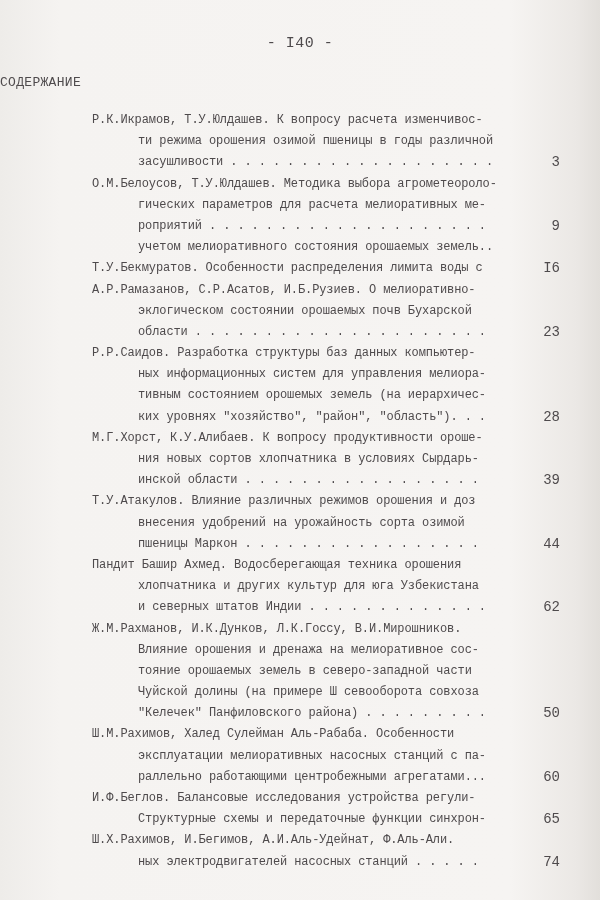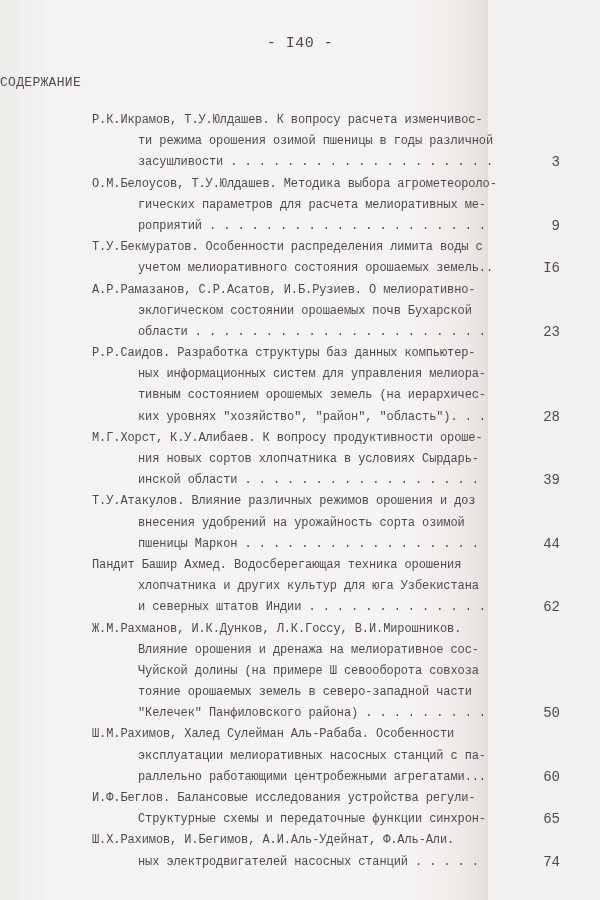--- a/index.html
+++ b/index.html
@@ -4,21 +4,21 @@
 <style>
   html, body { margin: 0; padding: 0; }
   body {
     width: 600px; height: 900px; overflow: hidden;
     background: #f3f1ef;
     position: relative;
     font-family: "Liberation Mono", "DejaVu Sans Mono", monospace;
     color: #4e4a4c;
   }
   .page {
-    position: absolute; left: 0; top: 0; width: 488px; height: 900px;
+    position: absolute; left: 0; top: 0; width: 600px; height: 900px;
     background: linear-gradient(90deg, #eeece9 0%, #f5f3f1 10%, #f6f4f2 85%, #ebe8e5 96%, #e2dfdb 100%);
   }
   .page-number {
     position: absolute; top: 35px; left: 0; width: 600px;
     text-align: center; font-size: 15px; letter-spacing: 0.5px;
   }
   .heading {
     position: absolute; top: 75px; left: 0; width: 578px;
     text-align: left; font-size: 13px; letter-spacing: 0.3px;
   }
@@ -49,22 +49,22 @@
       <div class="line indent">засушливости . . . . . . . . . . . . . . . . . . .</div>
       <span class="pg" style="top:42.4px">3</span>
     </div>
     <div class="entry">
       <div class="line">О.М.Белоусов, Т.У.Юлдашев. Методика выбора агрометеороло-</div>
       <div class="line indent">гических параметров для расчета мелиоративных ме-</div>
       <div class="line indent">роприятий . . . . . . . . . . . . . . . . . . . .</div>
       <span class="pg" style="top:42.4px">9</span>
     </div>
     <div class="entry">
+      <div class="line indent">учетом мелиоративного состояния орошаемых земель..</div>
       <div class="line">Т.У.Бекмуратов. Особенности распределения лимита воды с</div>
-      <div class="line indent">учетом мелиоративного состояния орошаемых земель..</div>
       <span class="pg" style="top:21.2px">I6</span>
     </div>
     <div class="entry">
       <div class="line">А.Р.Рамазанов, С.Р.Асатов, И.Б.Рузиев. О мелиоративно-</div>
       <div class="line indent">эклогическом состоянии орошаемых почв Бухарской</div>
       <div class="line indent">области . . . . . . . . . . . . . . . . . . . . .</div>
       <span class="pg" style="top:42.4px">23</span>
     </div>
     <div class="entry">
       <div class="line">Р.Р.Саидов. Разработка структуры баз данных компьютер-</div>
@@ -87,22 +87,22 @@
     </div>
     <div class="entry">
       <div class="line">Пандит Башир Ахмед. Водосберегающая техника орошения</div>
       <div class="line indent">хлопчатника и других культур для юга Узбекистана</div>
       <div class="line indent">и северных штатов Индии . . . . . . . . . . . . .</div>
       <span class="pg" style="top:42.4px">62</span>
     </div>
     <div class="entry">
       <div class="line">Ж.М.Рахманов, И.К.Дунков, Л.К.Госсу, В.И.Мирошников.</div>
       <div class="line indent">Влияние орошения и дренажа на мелиоративное сос-</div>
+      <div class="line indent">тояние орошаемых земель в северо-западной части</div>
       <div class="line indent">Чуйской долины (на примере Ш севооборота совхоза</div>
-      <div class="line indent">тояние орошаемых земель в северо-западной части</div>
       <div class="line indent">"Келечек" Панфиловского района) . . . . . . . . .</div>
       <span class="pg" style="top:84.8px">50</span>
     </div>
     <div class="entry">
       <div class="line">Ш.М.Рахимов, Халед Сулейман Аль-Рабаба. Особенности</div>
       <div class="line indent">эксплуатации мелиоративных насосных станций с па-</div>
       <div class="line indent">раллельно работающими центробежными агрегатами...</div>
       <span class="pg" style="top:42.4px">60</span>
     </div>
     <div class="entry">

